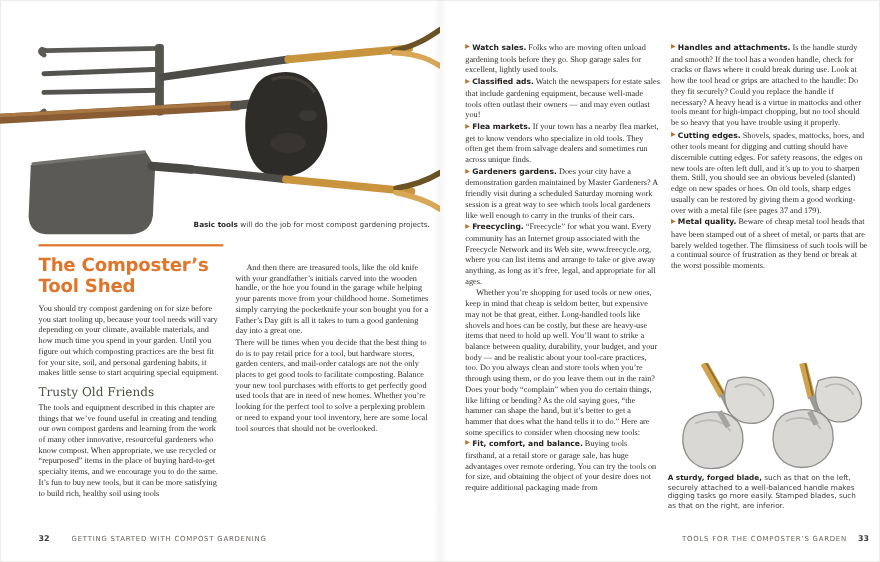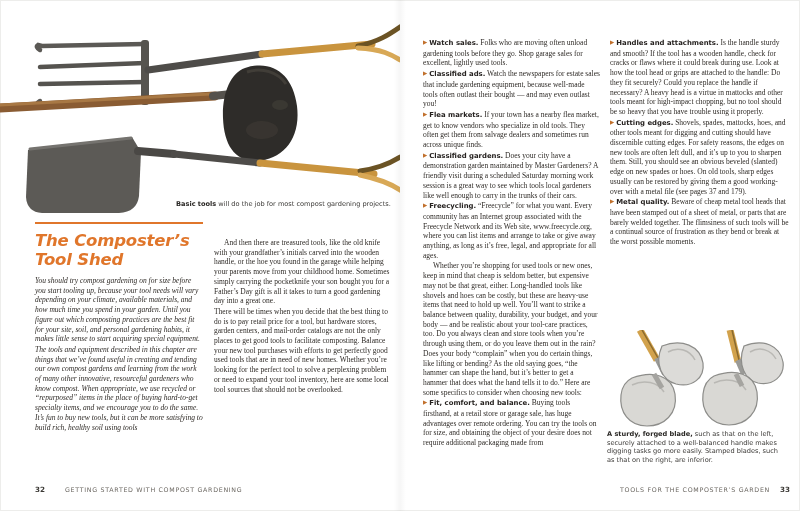--- a/index.html
+++ b/index.html
@@ -3,21 +3,21 @@
 <meta charset="utf-8">
 <style>
   html,body{margin:0;padding:0;background:#ffffff;}
   .spread{position:relative;width:800px;height:511px;background:#ffffff;overflow:hidden;
     font-family:"Liberation Serif",serif;color:#2e2a26;box-shadow:inset 0 0 0 1px #ededeb;}
   .gutter{position:absolute;left:394px;top:0;width:12px;height:511px;
     background:linear-gradient(90deg,rgba(0,0,0,0) 0%,rgba(0,0,0,0.035) 50%,rgba(0,0,0,0) 100%);}
   .col{position:absolute;font-size:7.5px;line-height:9.7px;text-align:left;}
   .col p{margin:0 0 1px 0;}
   p.indent{text-indent:10px;}
-  .colL1{left:35px;top:222px;width:168px;font-style:italic;}
+  .colL1{left:35px;top:222px;width:168px;}
   .colL2{left:214px;top:238px;width:178px;}
   .colR1{left:423px;top:38px;width:177px;}
   .colR2{left:610px;top:38px;width:180px;}
   .rule{height:2px;background:#e0762b;margin:0 0 7px 0;}
   h1.title{margin:0 0 7px 0;font-family:"DejaVu Sans",sans-serif;font-weight:bold;
     font-size:16.5px;line-height:19px;color:#e0762b;letter-spacing:-0.2px;}
   h2.subhead{margin:6px 0 3px 0;font-family:"DejaVu Serif",serif;font-weight:normal;
     font-size:11px;line-height:13px;color:#47523f;}
   .bullet .marker{color:#c1702c;font-family:"DejaVu Sans",sans-serif;font-size:5.5px;
     margin-right:2px;vertical-align:1px;}
@@ -79,42 +79,43 @@
         <path d="M360,175 C384,180 394,186 400,190" stroke="#d8a856" stroke-width="5" fill="none" stroke-linecap="round"></path>
       </g>
     </svg>
 
     <p class="photo-caption"><b>Basic tools</b><span> will do the job for most compost gardening projects.</span></p>
 
     <div class="col colL1">
       <div class="rule"></div>
       <h1 class="title">The Composter’s Tool Shed</h1>
       <p>You should try compost gardening on for size before you start tooling up, because your tool needs will vary depending on your climate, available materials, and how much time you spend in your garden. Until you figure out which composting practices are the best fit for your site, soil, and personal gardening habits, it makes little sense to start acquiring special equipment.</p>
+      <h2 class="subhead">Trusty Old Friends</h2>
       <p>The tools and equipment described in this chapter are things that we’ve found useful in creating and tending our own compost gardens and learning from the work of many other innovative, resourceful gardeners who know compost. When appropriate, we use recycled or “repurposed” items in the place of buying hard-to-get specialty items, and we encourage you to do the same. It’s fun to buy new tools, but it can be more satisfying to build rich, healthy soil using tools</p>
     </div>
 
     <div class="col colL2">
       <p class="indent">And then there are treasured tools, like the old knife with your grandfather’s initials carved into the wooden handle, or the hoe you found in the garage while helping your parents move from your childhood home. Sometimes simply carrying the pocketknife your son bought you for a Father’s Day gift is all it takes to turn a good gardening day into a great one.</p>
       <p>There will be times when you decide that the best thing to do is to pay retail price for a tool, but hardware stores, garden centers, and mail-order catalogs are not the only places to get good tools to facilitate composting. Balance your new tool purchases with efforts to get perfectly good used tools that are in need of new homes. Whether you’re looking for the perfect tool to solve a perplexing problem or need to expand your tool inventory, here are some local tool sources that should not be overlooked.</p>
     </div>
 
     <div class="footer footer-left">
       <span class="pagenum">32</span><span class="foottext">Getting Started with Compost Gardening</span>
     </div>
   </div>
 
   <div class="gutter"></div>
 
   <div>
 
     <div class="col colR1">
       <p class="bullet"><span class="marker">▶</span><b>Watch sales.</b> <span>Folks who are moving often unload gardening tools before they go. Shop garage sales for excellent, lightly used tools.</span></p>
-      <p class="bullet"><span class="marker">▶</span><b>Classified ads.</b> <span>Watch the newspapers for estate sales that include gardening equipment, because well-made tools often outlast their bought — and may even outlast you!</span></p>
+      <p class="bullet"><span class="marker">▶</span><b>Classified ads.</b> <span>Watch the newspapers for estate sales that include gardening equipment, because well-made tools often outlast their owners — and may even outlast you!</span></p>
       <p class="bullet"><span class="marker">▶</span><b>Flea markets.</b> <span>If your town has a nearby flea market, get to know vendors who specialize in old tools. They often get them from salvage dealers and sometimes run across unique finds.</span></p>
-      <p class="bullet"><span class="marker">▶</span><b>Classified gardens.</b> <span>Does your city have a demonstration garden maintained by Master Gardeners? A friendly visit during a scheduled Saturday morning work session is a great way to see which tools local gardeners like well enough to carry in the trunks of their cars.</span></p>
+      <p class="bullet"><span class="marker">▶</span><b>Gardeners gardens.</b> <span>Does your city have a demonstration garden maintained by Master Gardeners? A friendly visit during a scheduled Saturday morning work session is a great way to see which tools local gardeners like well enough to carry in the trunks of their cars.</span></p>
       <p class="bullet"><span class="marker">▶</span><b>Freecycling.</b> <span>“Freecycle” for what you want. Every community has an Internet group associated with the Freecycle Network and its Web site, www.freecycle.org, where you can list items and arrange to take or give away anything, as long as it’s free, legal, and appropriate for all ages.</span></p>
       <p class="indent">Whether you’re shopping for used tools or new ones, keep in mind that cheap is seldom better, but expensive may not be that great, either. Long-handled tools like shovels and hoes can be costly, but these are heavy-use items that need to hold up well. You’ll want to strike a balance between quality, durability, your budget, and your body — and be realistic about your tool-care practices, too. Do you always clean and store tools when you’re through using them, or do you leave them out in the rain? Does your body “complain” when you do certain things, like lifting or bending? As the old saying goes, “the hammer can shape the hand, but it’s better to get a hammer that does what the hand tells it to do.” Here are some specifics to consider when choosing new tools:</p>
       <p class="bullet"><span class="marker">▶</span><b>Fit, comfort, and balance.</b> <span>Buying tools firsthand, at a retail store or garage sale, has huge advantages over remote ordering. You can try the tools on for size, and obtaining the object of your desire does not require additional packaging made from</span></p>
     </div>
 
     <div class="col colR2">
       <p class="bullet"><span class="marker">▶</span><b>Handles and attachments.</b> <span>Is the handle sturdy and smooth? If the tool has a wooden handle, check for cracks or flaws where it could break during use. Look at how the tool head or grips are attached to the handle: Do they fit securely? Could you replace the handle if necessary? A heavy head is a virtue in mattocks and other tools meant for high-impact chopping, but no tool should be so heavy that you have trouble using it properly.</span></p>
       <p class="bullet"><span class="marker">▶</span><b>Cutting edges.</b> <span>Shovels, spades, mattocks, hoes, and other tools meant for digging and cutting should have discernible cutting edges. For safety reasons, the edges on new tools are often left dull, and it’s up to you to sharpen them. Still, you should see an obvious beveled (slanted) edge on new spades or hoes. On old tools, sharp edges usually can be restored by giving them a good working-over with a metal file (see pages 37 and 179).</span></p>
       <p class="bullet"><span class="marker">▶</span><b>Metal quality.</b> <span>Beware of cheap metal tool heads that have been stamped out of a sheet of metal, or parts that are barely welded together. The flimsiness of such tools will be a continual source of frustration as they bend or break at the worst possible moments.</span></p>
     </div>

